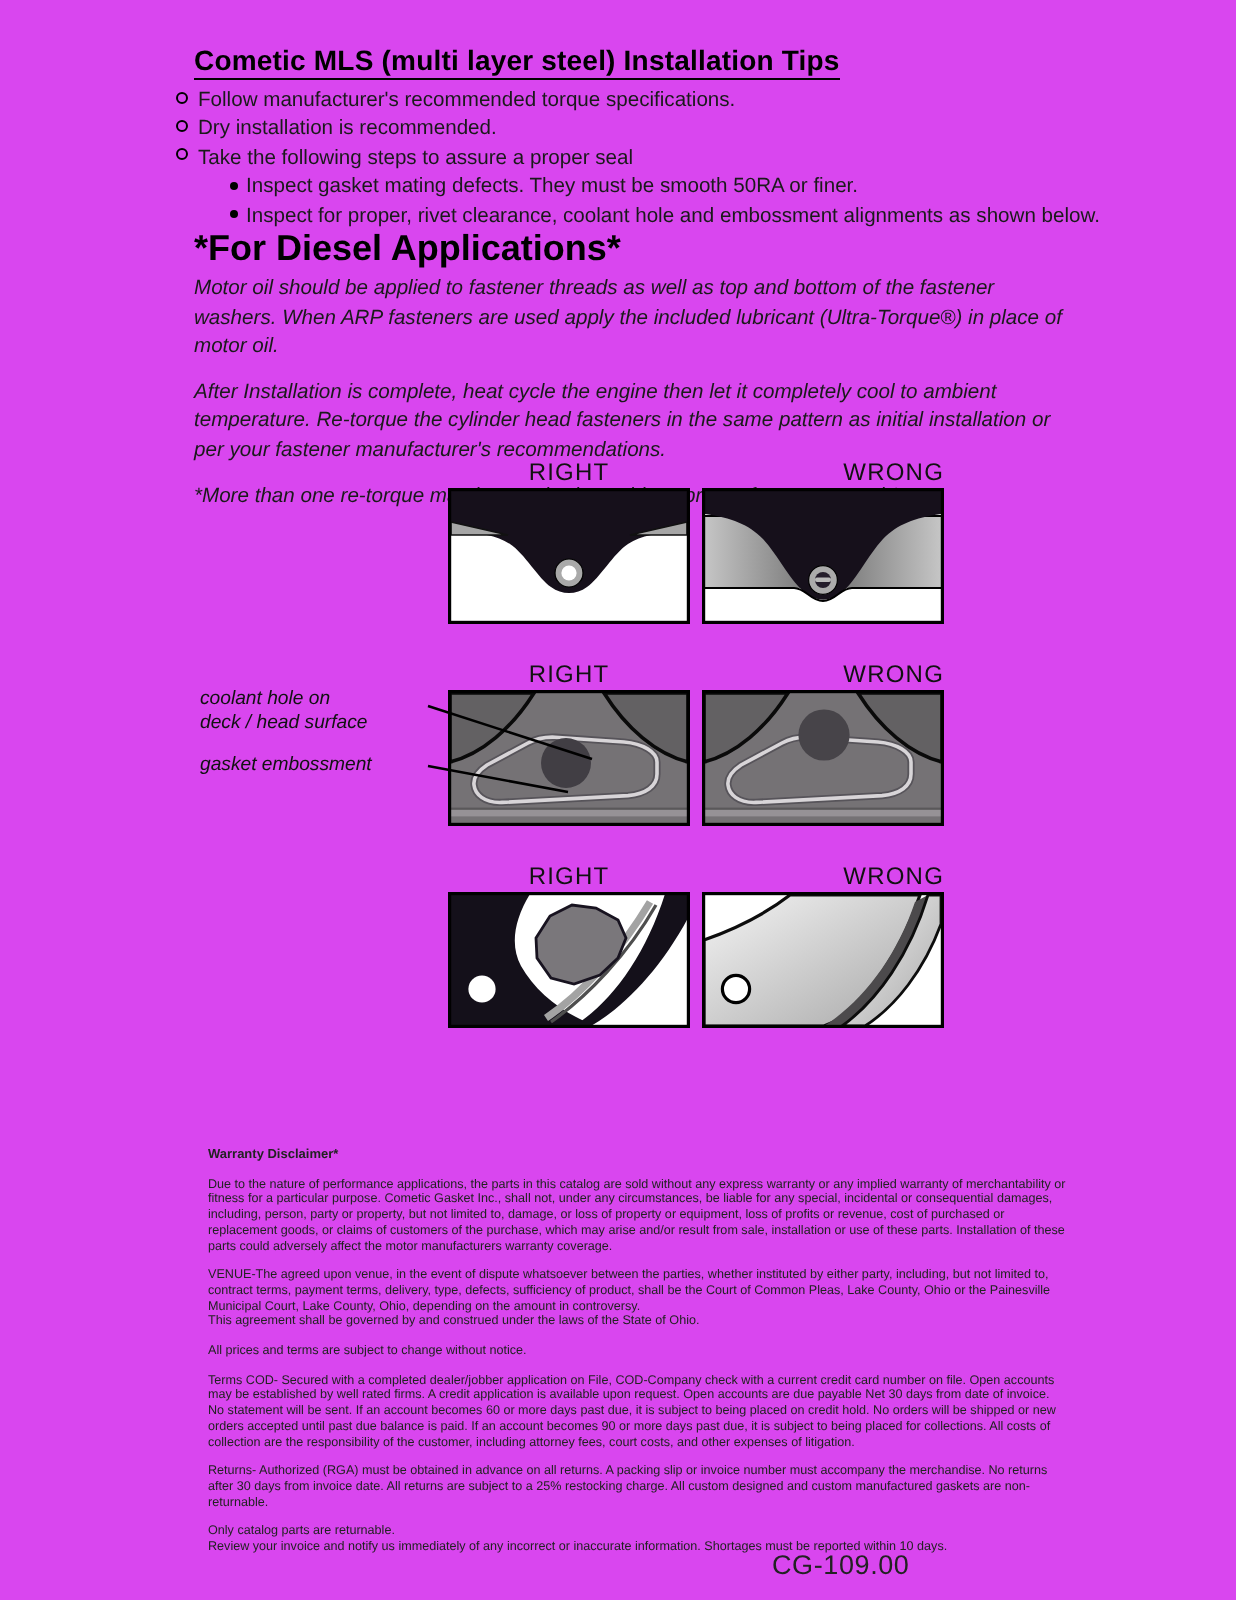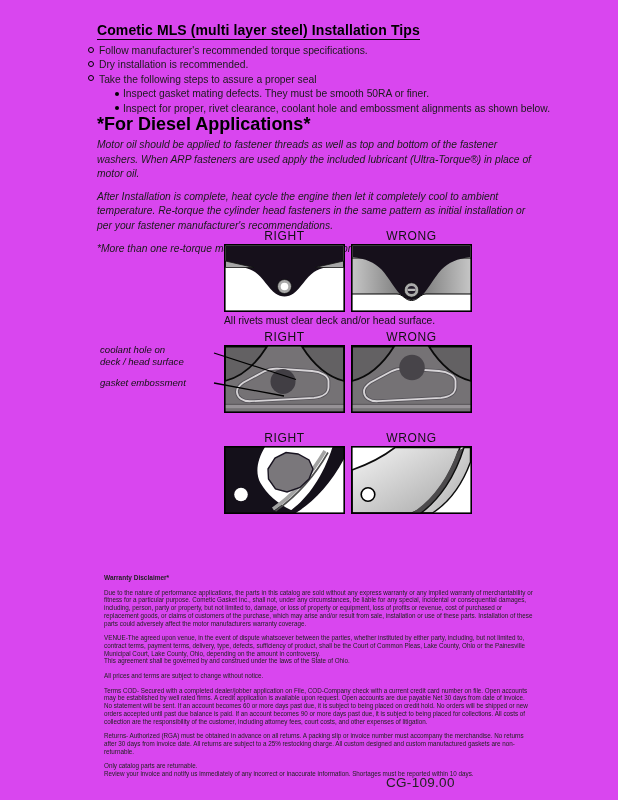--- a/index.html
+++ b/index.html
@@ -17,21 +17,21 @@
   .bullet-f{display:inline-block;width:4px;height:4px;background:#000;border-radius:50%;
             margin-right:4px;vertical-align:1.5px;}
   
   .diesel{position:absolute;left:97px;top:117px;width:444px;font-size:10.3px;line-height:14.3px;color:#1a1a1a;}
   .diesel h2{font-size:18px;font-weight:bold;color:#000;margin:0 0 7px 0;}
   .diesel p{margin:0 0 9px 0;font-style:italic;}
   
   .dgm-row{position:absolute;left:224px;width:260px;}
   .lbl-row{display:flex;width:248px;margin-bottom:1px;}
   .lbl{width:121px;text-align:center;font-size:12px;letter-spacing:0.6px;color:#111;}
-  .lbl + .lbl{margin-left:6px;}
+  .lbl + .lbl{margin-left:6px;text-align:right;}
   .box-row{display:flex;}
   .box-row svg{display:block;}
   .box-row svg + svg{margin-left:6px;}
   .caption{margin-top:3px;font-size:10.3px;line-height:12px;color:#111;}
   .caption.wrap{width:215px;}
   
   .side-label{position:absolute;left:100px;width:112px;text-align:left;font-size:9.6px;
               line-height:11.5px;color:#111;white-space:pre-line;font-style:italic;}
   .leader-svg{position:absolute;left:205px;top:345px;z-index:5;pointer-events:none;}
   
@@ -92,21 +92,20 @@
         <line x1="1" y1="14" x2="120" y2="14" stroke="#000" stroke-width="1"></line>
         <path d="M1.5,1.5 H119.5 V13 C106,15 98,18 90.5,25.5 C83,33.5 76,48 69.5,52.5 C63.5,57 57.5,57 52,52.5 C45,48 38,33.5 30.5,25.5 C23,18 15,15 1.5,13 Z" fill="#16101b"></path>
         <path d="M1,50 H46 C52,50 54,56.5 60.5,56.5 C67,56.5 69,50 75,50 H120 V67 H1 Z" fill="#ffffff"></path>
         <path d="M1,50 H46 C52,50 54,56.5 60.5,56.5 C67,56.5 69,50 75,50 H120" fill="none" stroke="#000" stroke-width="1"></path>
         <circle cx="60.5" cy="46" r="7.2" fill="#ababab" stroke="#000" stroke-width="0.6"></circle>
         <circle cx="60.5" cy="46" r="4" fill="#241d2b"></circle>
         <rect x="56.5" y="44.8" width="8" height="2.2" rx="1" fill="#b9b9b9"></rect>
         <rect x="0.8" y="0.8" width="119.4" height="66.4" fill="none" stroke="#000" stroke-width="1.6"></rect>
       </svg>
     </div>
-    <div class="caption">All rivets must clear deck and/or head surface.</div>
   </div>
 
   <div class="dgm-row" style="top:330px">
     <div class="lbl-row">
       <div class="lbl">RIGHT</div>
       <div class="lbl">WRONG</div>
     </div>
     <div class="box-row">
       <svg width="121" height="68" viewBox="0 0 121 68">
         <rect x="0" y="0" width="121" height="68" fill="#757275"></rect>

